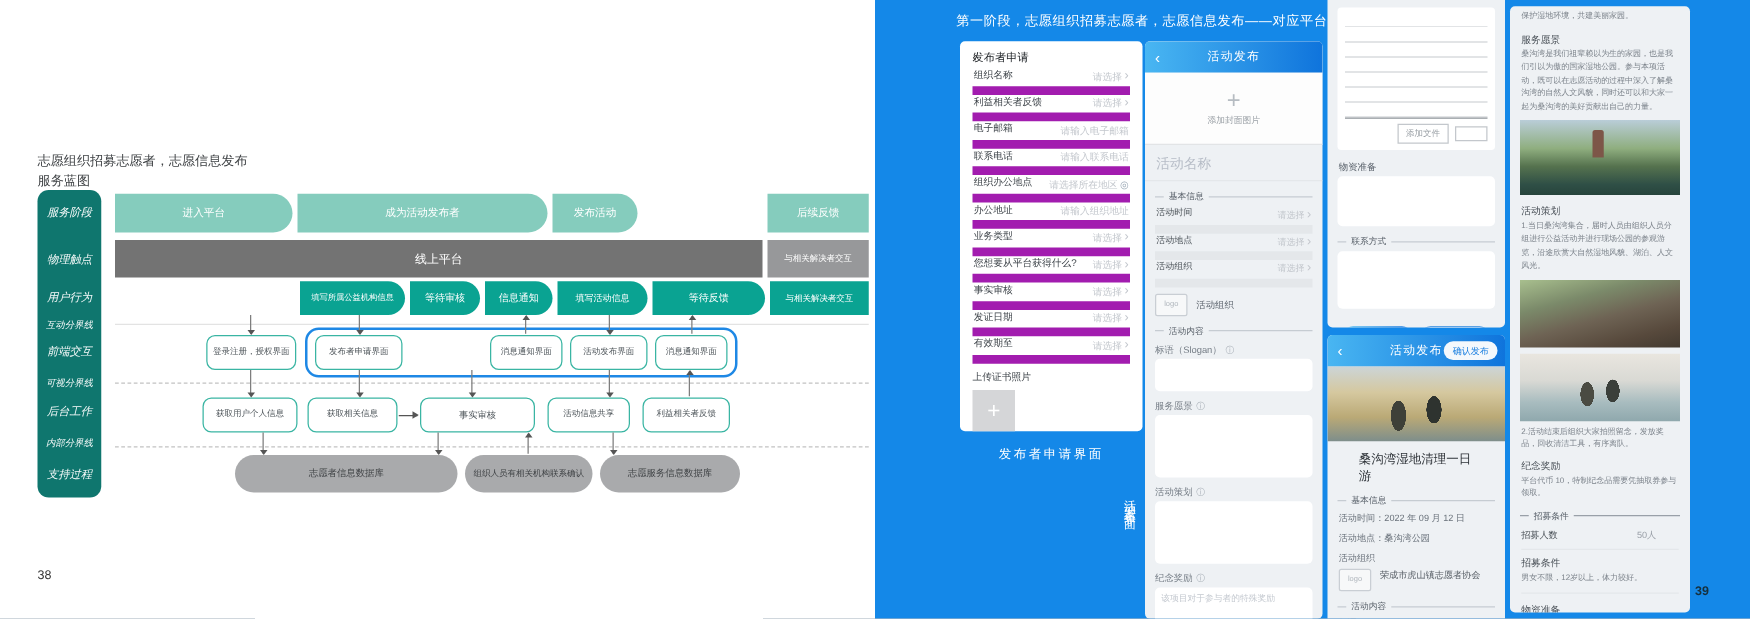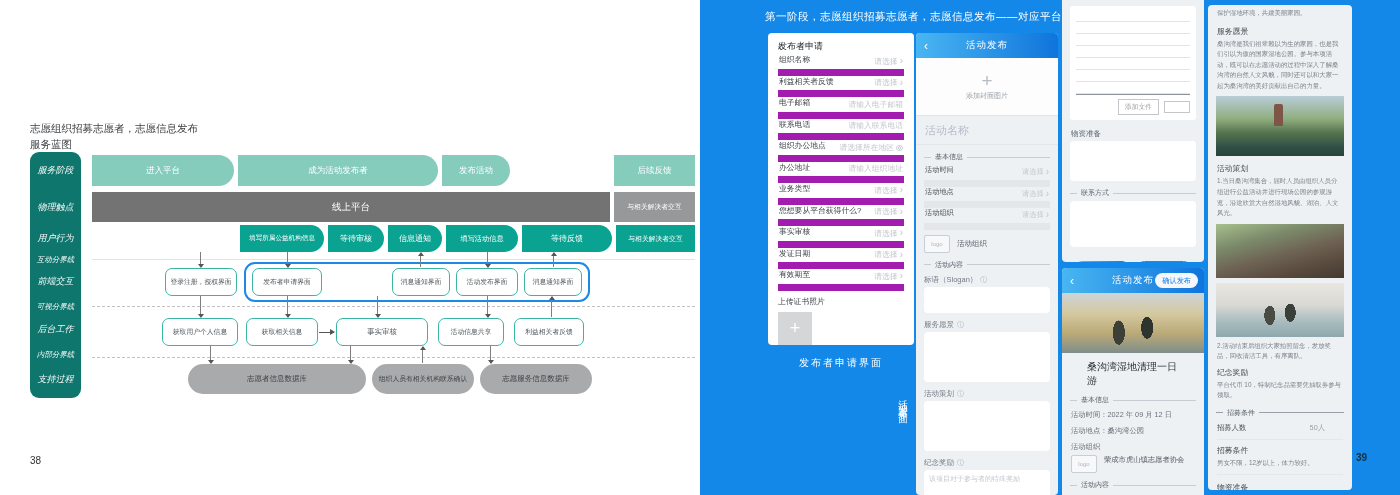--- a/index.html
+++ b/index.html
@@ -351,15 +351,15 @@
       <div style="display:flex;justify-content:space-between;align-items:center;margin:5px 9px;border-bottom:1px solid #e4e7ea;padding-bottom:6px">
         <span style="font-size:7.3px;color:#4b5258">招募人数</span>
         <span style="font-size:7.3px;color:#9aa0a8;margin-right:18px">50人</span>
       </div>
       <div class="lbl-strong" style="margin-top:2px">招募条件</div>
       <div class="p-small" style="border-bottom:1px solid #e4e7ea;padding-bottom:6px">男女不限，12岁以上，体力较好。</div>
       <div class="lbl-strong">物资准备</div>
 
     </div>
 
-    <div class="pageno" style="left:656px;top:452px;color:#16303d;font-weight:bold">39</div>
+    <div class="pageno" style="left:656px;top:468px;color:#16303d;font-weight:bold">39</div>
   </div>
 </div>
 
 </body></html>

